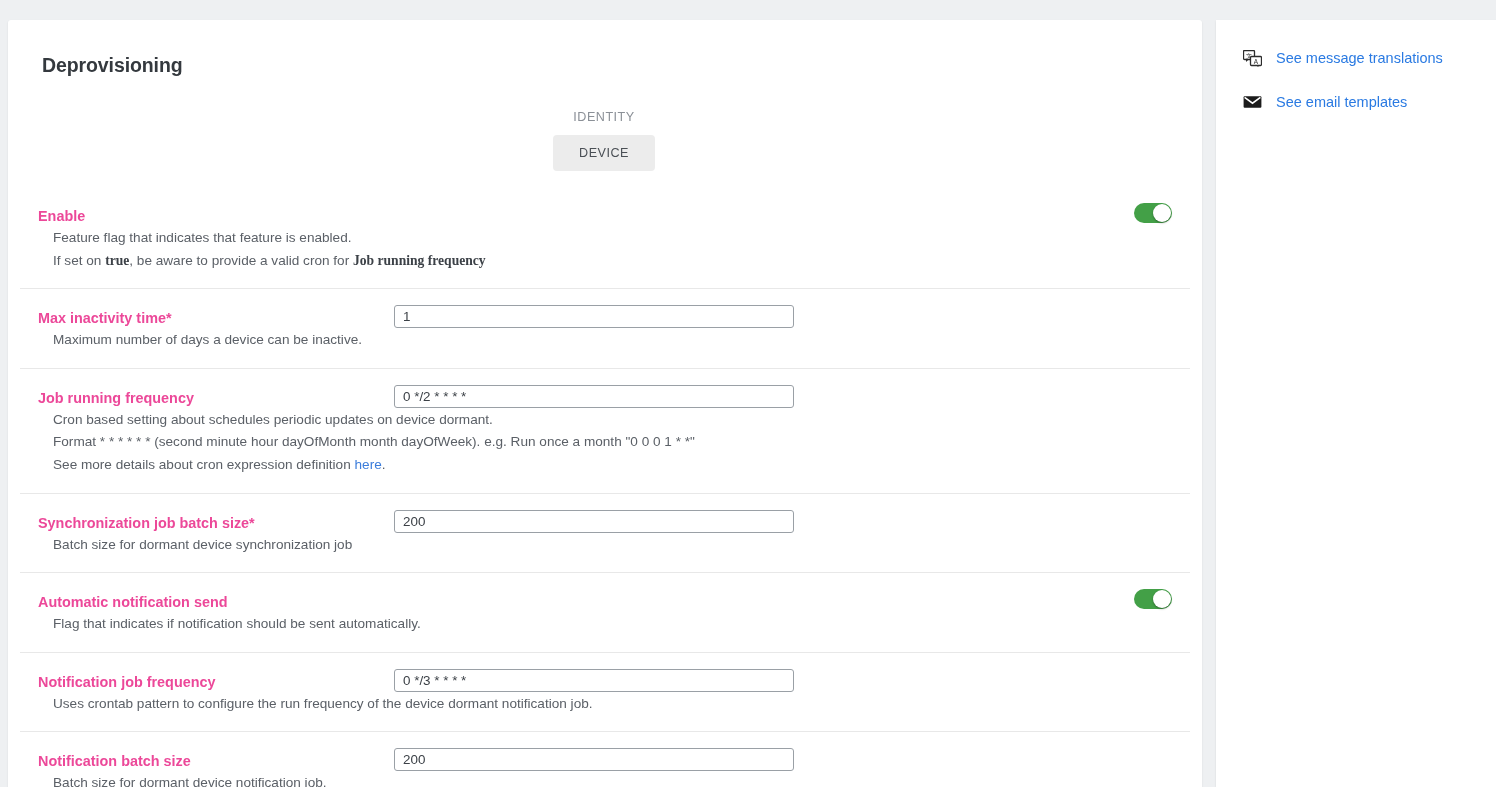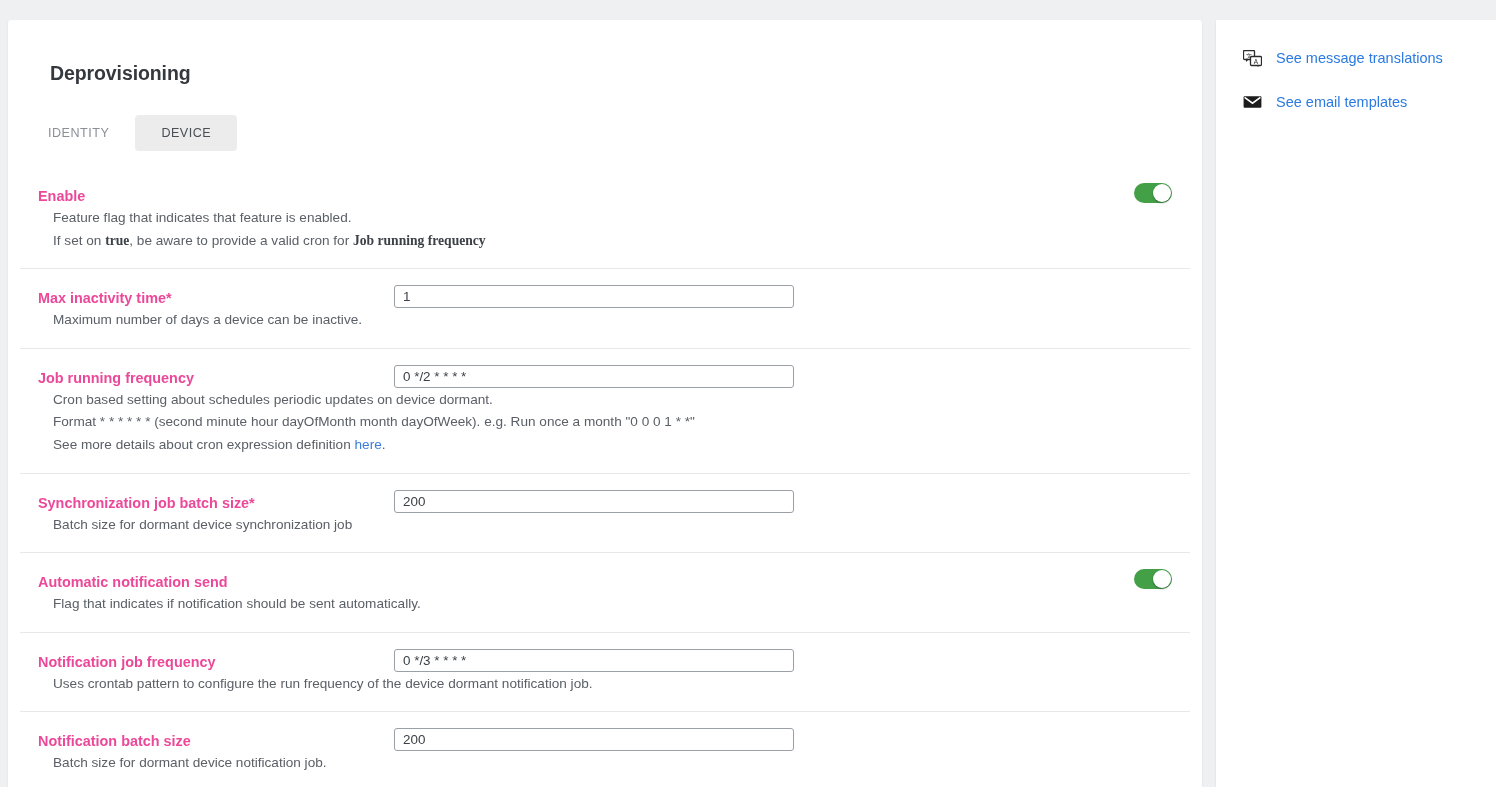--- a/index.html
+++ b/index.html
@@ -25,32 +25,33 @@
     top: 20px;
     width: 1194px;
     height: 767px;
     background: #ffffff;
     border-radius: 3px 3px 0 0;
     box-shadow: 0 1px 2px rgba(0,0,0,0.10);
     overflow: hidden;
   }
 
   .page-title {
-    margin: 16px;
+    margin: 8px;
     padding: 26px 0 0 26px;
     font-size: 19.5px;
     font-weight: bold;
     color: #34393e;
     letter-spacing: -0.1px;
   }
 
   .tabs {
     display: flex;
     align-items: center;
     padding: 14px 16px 0 14px;
+    flex-direction: column;
   }
   .tab {
     font-size: 12.6px;
     letter-spacing: 0.5px;
     color: #8b9097;
     padding: 11px 26px;
     border-radius: 4px;
     cursor: pointer;
     user-select: none;
     background: transparent;

